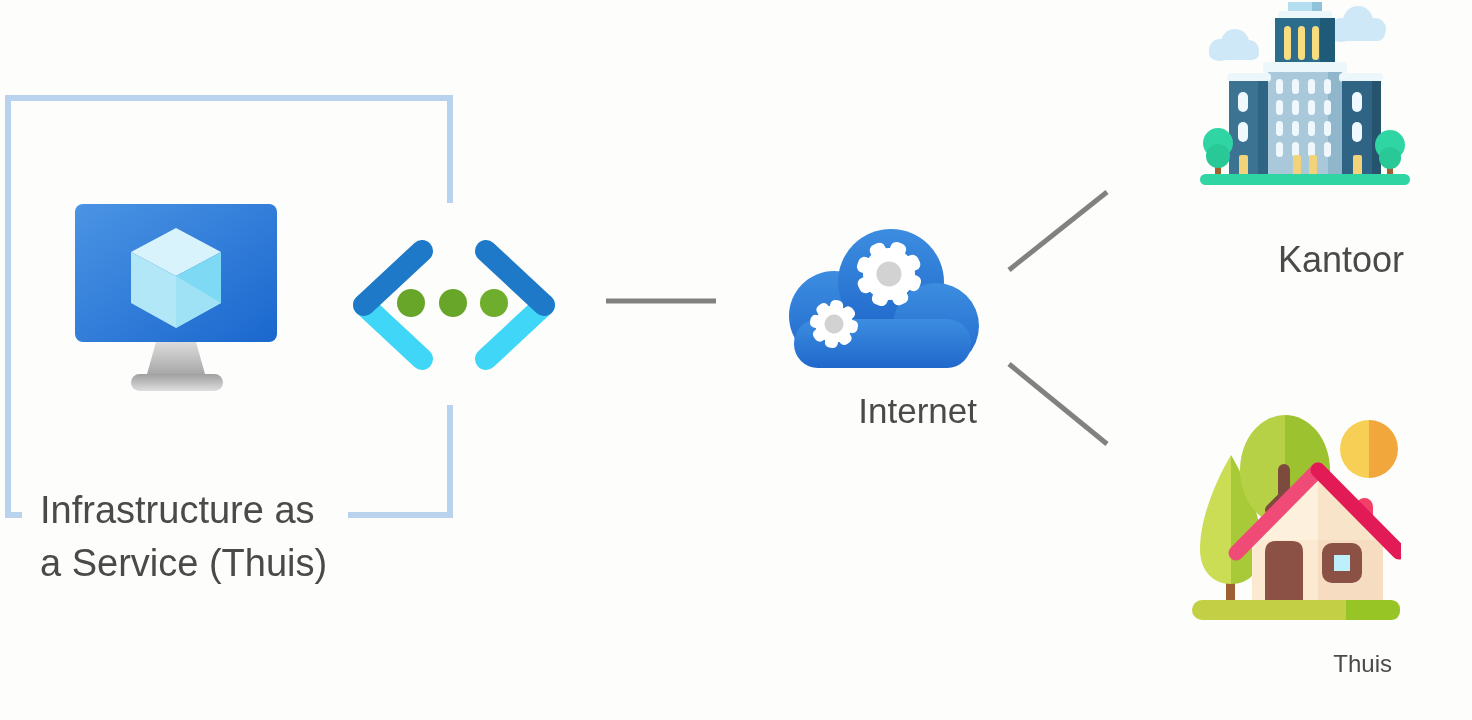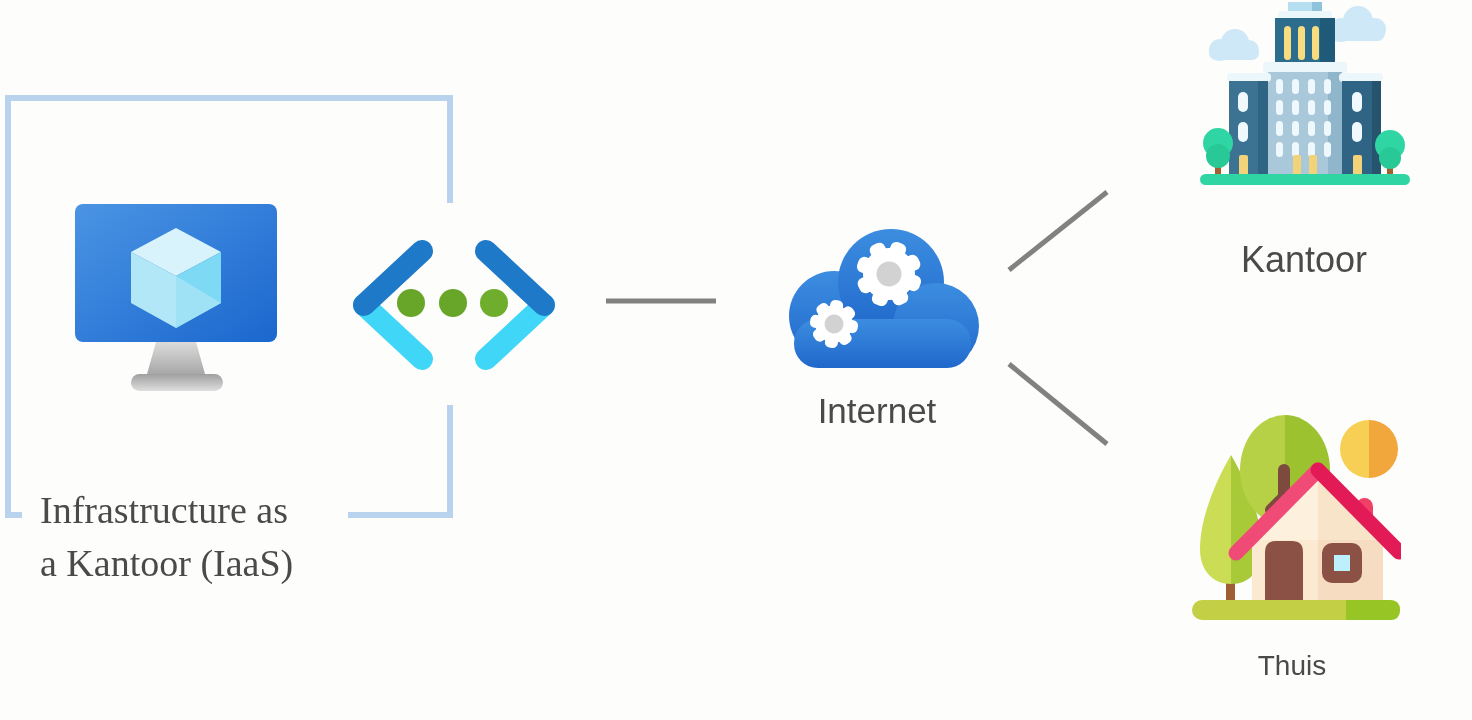--- a/index.html
+++ b/index.html
@@ -9,30 +9,30 @@
   }
   .canvas{
     position:relative;
     width:1472px;height:720px;
     background:#fdfdfb;
     overflow:hidden;
   }
   .abs{position:absolute;}
   .label{
     color:#4a4a4a;
-    text-align:center;
+    text-align:right;
     white-space:nowrap;
   }
   .label-internet{left:777px;top:391px;width:200px;font-size:35px;}
   .label-kantoor{left:1204px;top:239px;width:200px;font-size:36px;}
-  .label-thuis{left:1192px;top:650px;width:200px;font-size:28px;}
+  .label-thuis{left:1192px;top:650px;width:200px;font-size:24px;}
   .label-iaas{
     left:40px;top:484px;width:360px;
     font-size:38px;line-height:53px;
-    color:#4a4a4a;text-align:left;font-family:Liberation Serif, serif;
+    color:#4a4a4a;text-align:left;
   }
   svg{display:block;}
 </style>
 </head>
 <body>
 
 <div class="canvas">
 
   <svg class="abs" style="left:0;top:0" width="1472" height="720" viewBox="0 0 1472 720">
 
@@ -242,19 +242,19 @@
     </g>
 
     <g>
       <rect x="6" y="192" width="208" height="20" rx="10" fill="#c3cf44"></rect>
       <path d="M160,192 L204,192 Q214,192 214,202 Q214,212 204,212 L160,212 Z" fill="#96c525"></path>
     </g>
   </svg>
 
   <div class="abs label label-iaas">
     <div>Infrastructure as</div>
-    <div>a Kantoor (IaaS)</div>
+    <div>a Service (Thuis)</div>
   </div>
   <div class="abs label label-internet">Internet</div>
   <div class="abs label label-kantoor">Kantoor</div>
   <div class="abs label label-thuis">Thuis</div>
 
 </div>
 
 </body></html>

